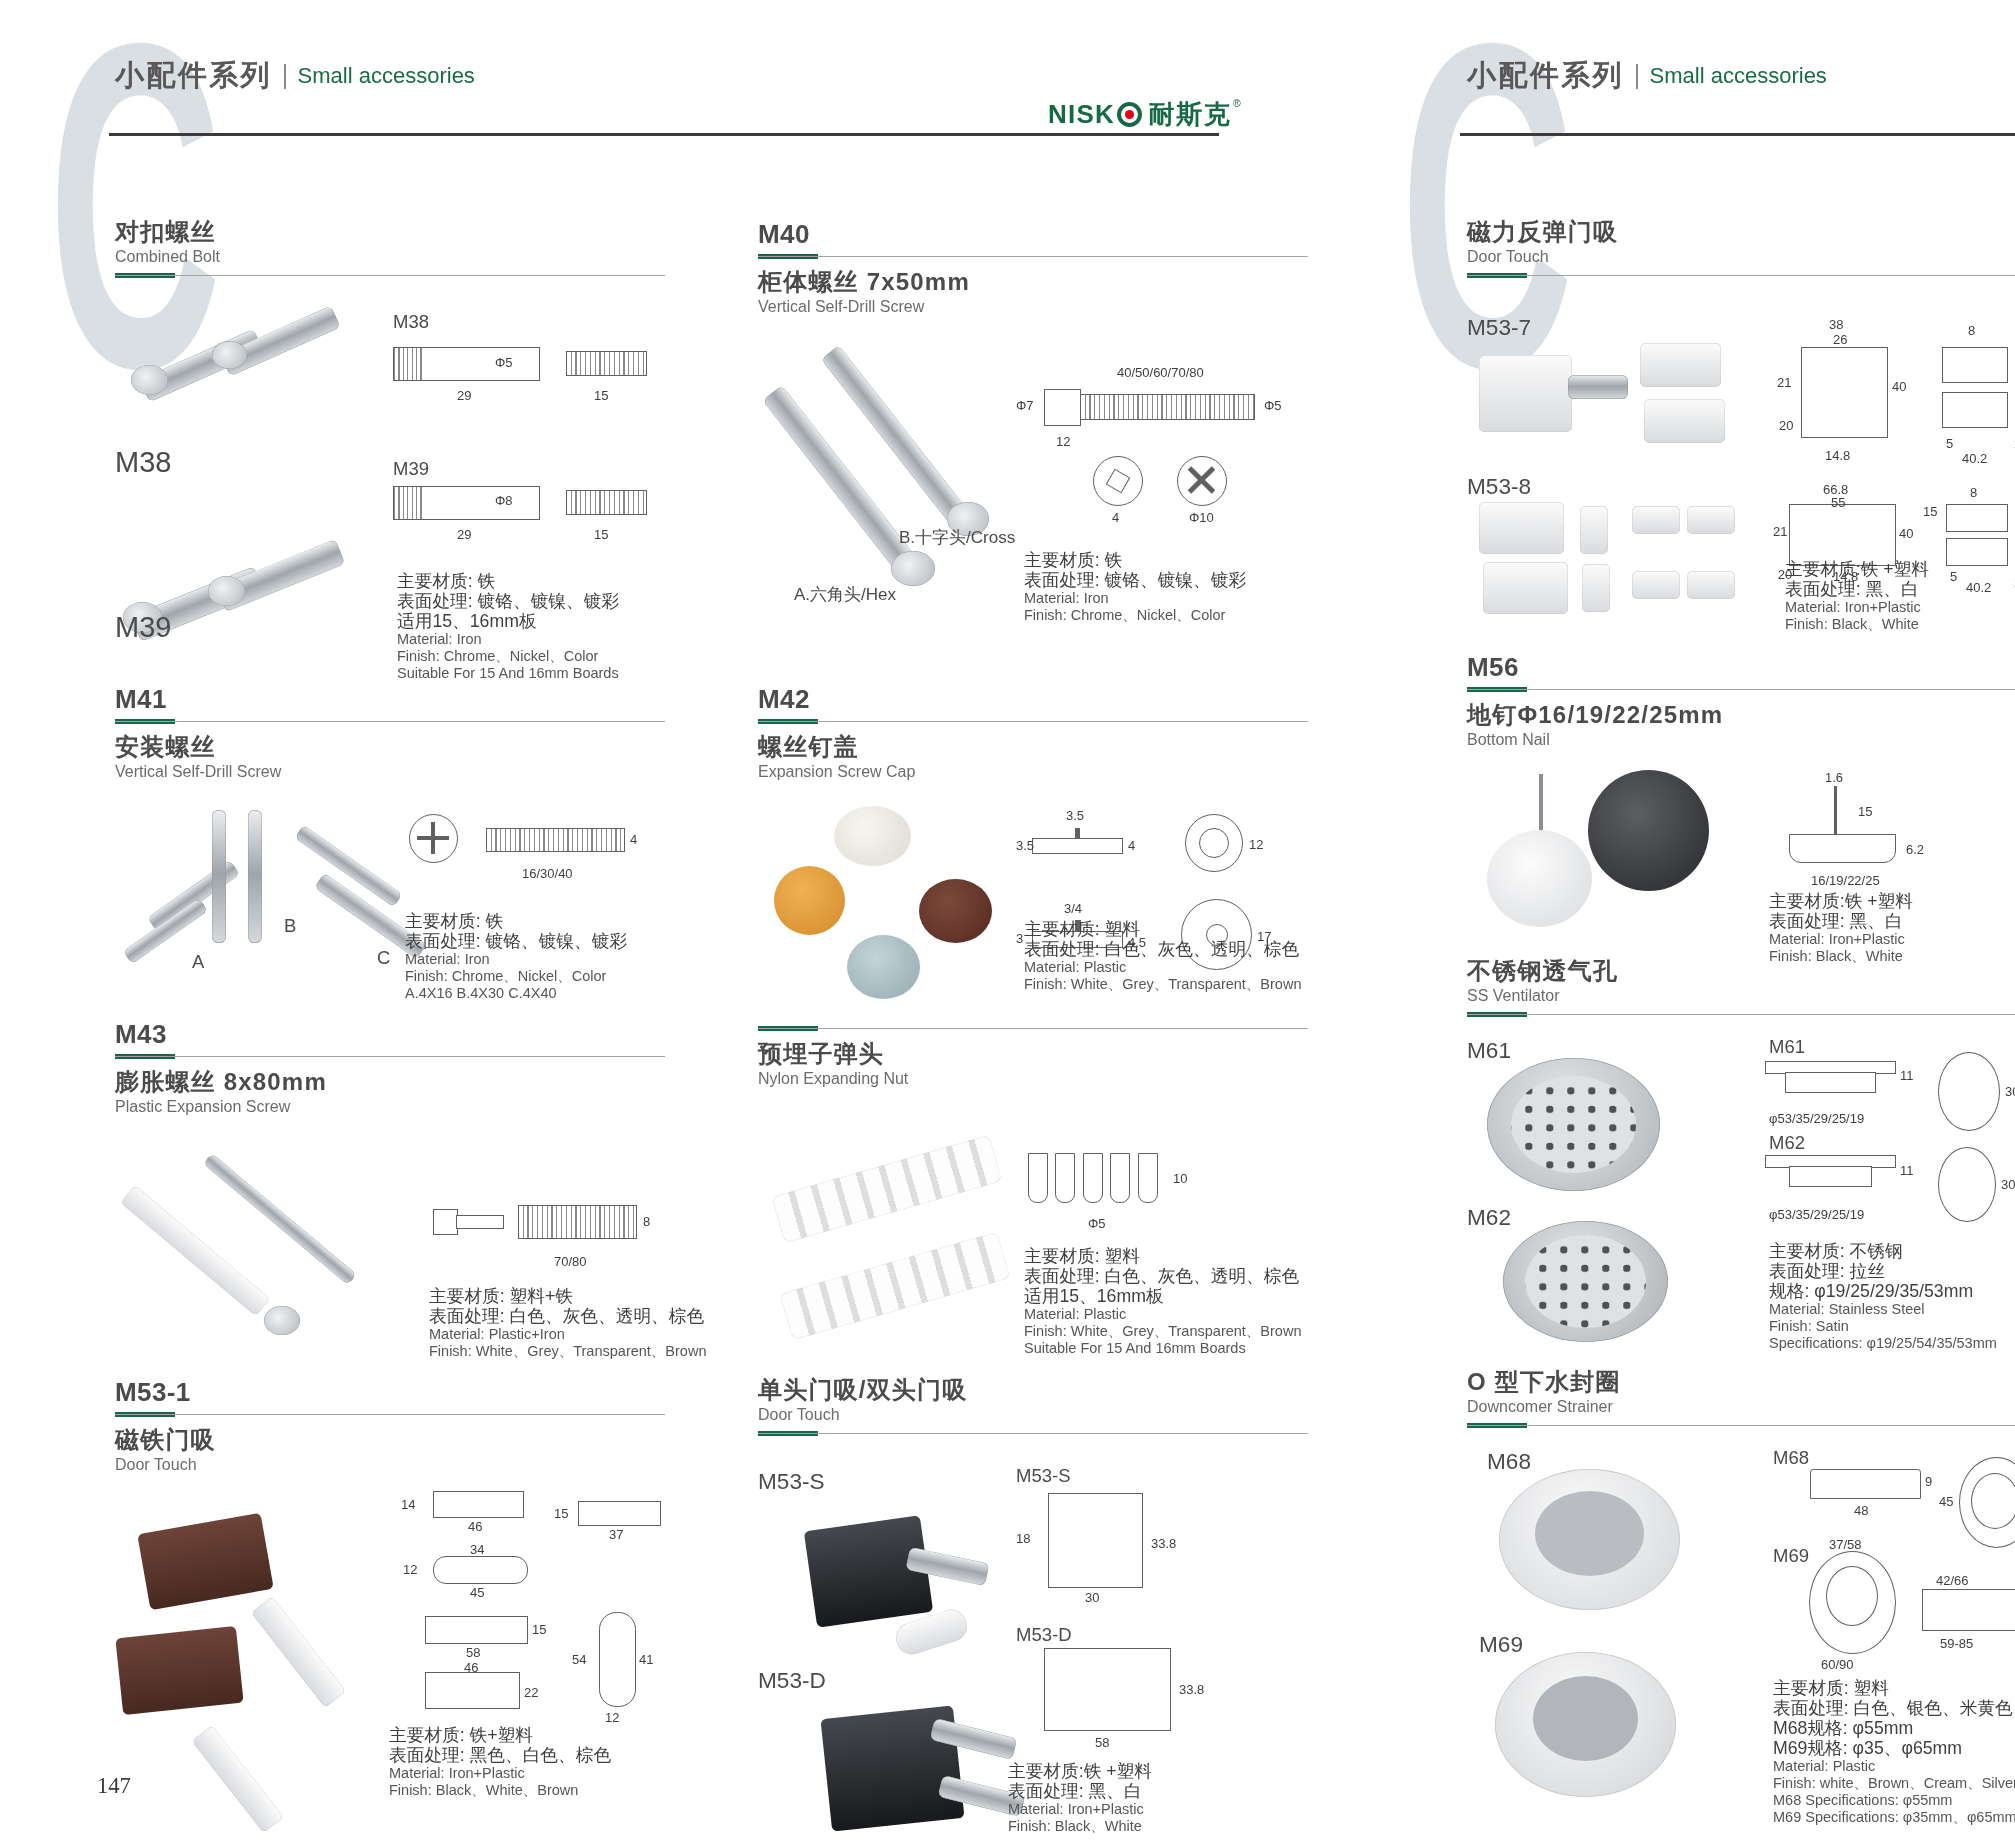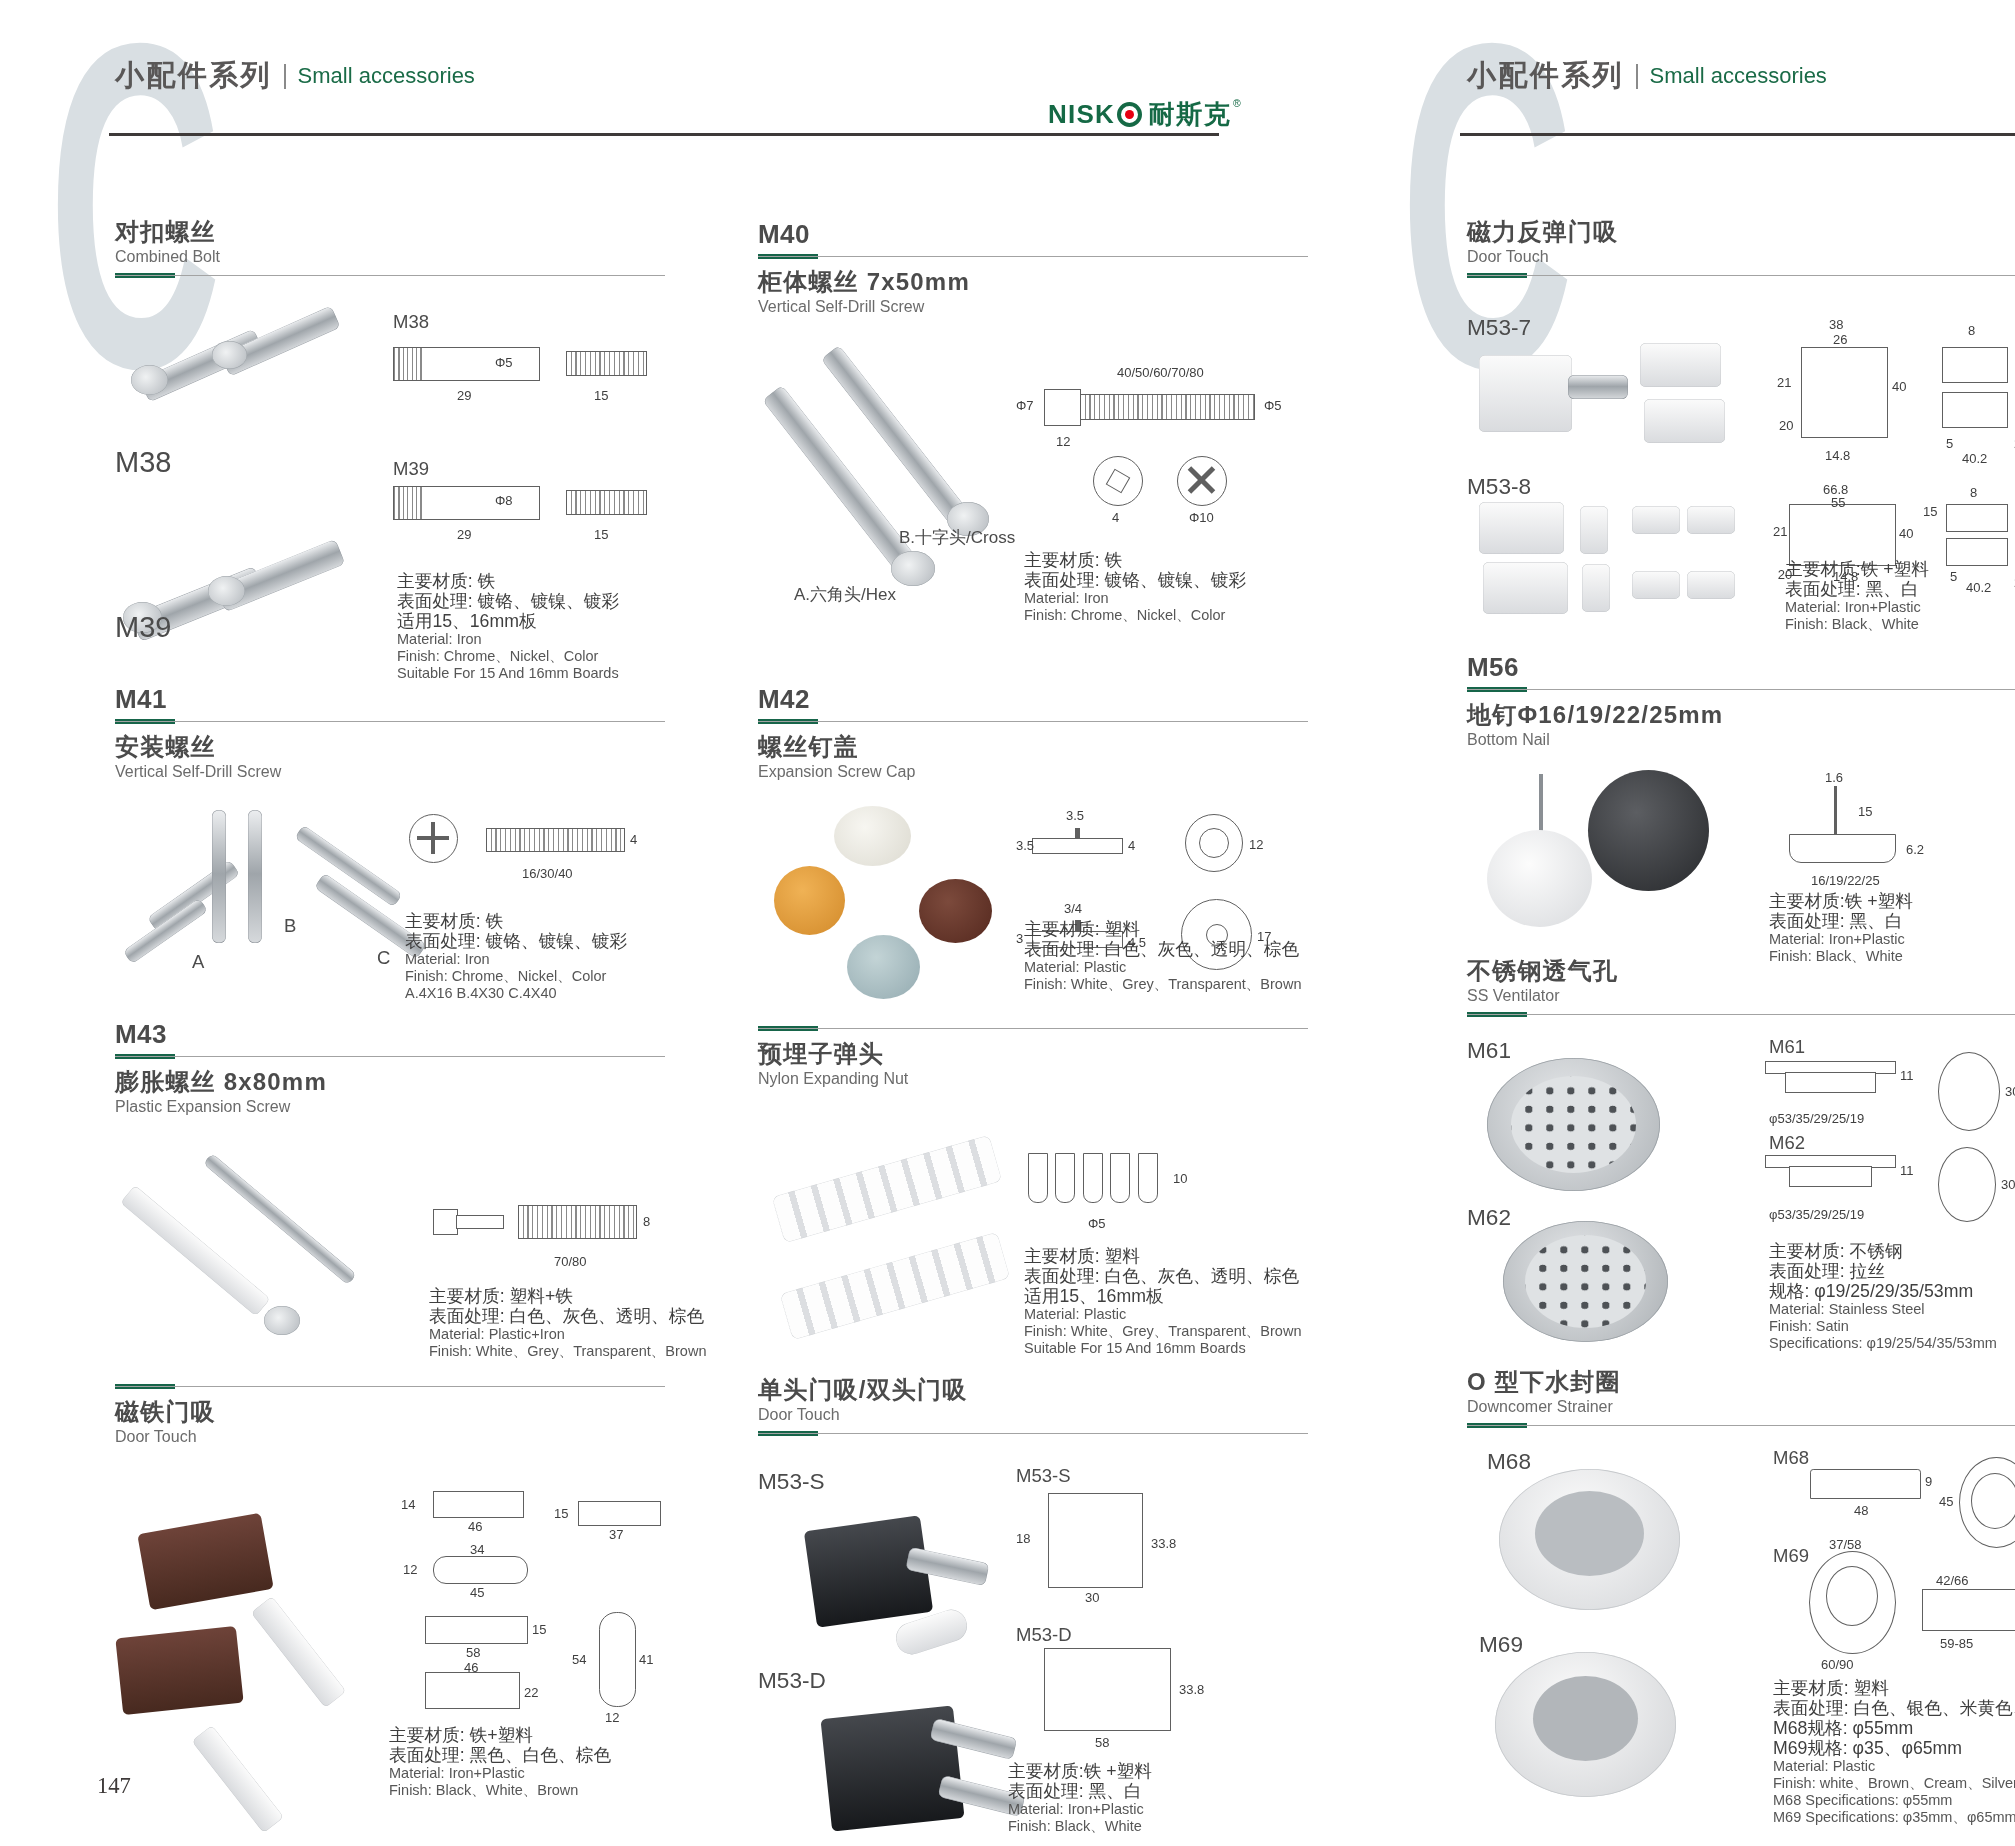--- a/index.html
+++ b/index.html
@@ -190,20 +190,21 @@
   </div>
   <div class="specs" style="left:314px;top:266px;">
     <div class="sz">主要材质: 塑料+铁</div>
     <div class="sz">表面处理: 白色、灰色、透明、棕色</div>
     <div class="se">Material: Plastic+Iron</div>
     <div class="se">Finish: White、Grey、Transparent、Brown</div>
   </div>
 </div>
 
 <div class="s" style="left:115px;top:1378px;width:550px;height:443px;">
+  <div class="code">M53-1</div>
   <div class="rule">
       <span class="gl"></span>
       <span class="ln"></span>
     </div>
   <div class="zh">磁铁门吸</div>
   <div class="en">Door Touch</div>
   <div class="s" style="left:4px;top:121px;width:258px;height:306px;">
     <div class="brn" style="left:24px;top:24px;width:125px;height:77px;transform:rotate(-10deg);"></div>
     <div class="brn" style="left:0px;top:133px;width:121px;height:77px;transform:rotate(-6deg);"></div>
     <div class="wht" style="left:153px;top:97px;width:121px;height:26.6px;transform:rotate(52deg);transform-origin:left top;"></div>

